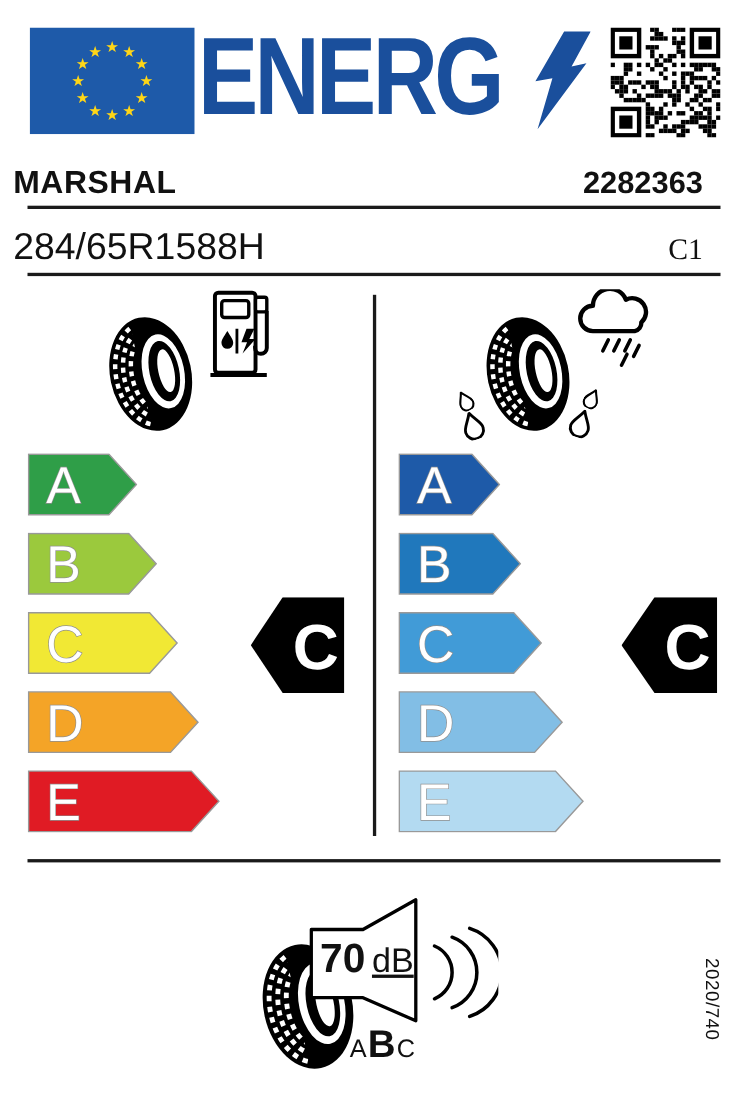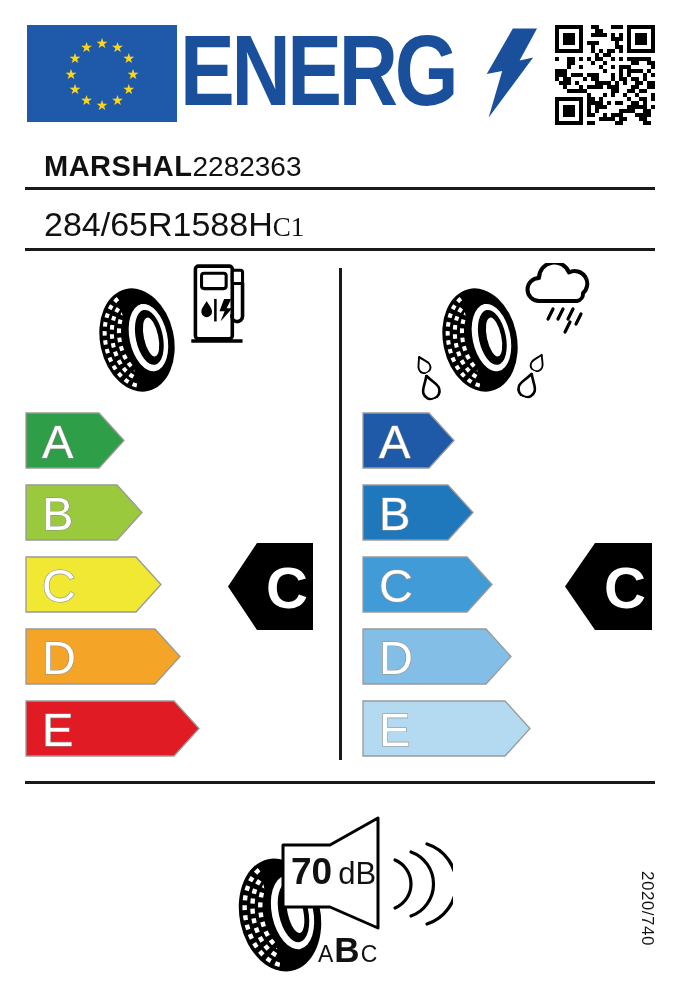--- a/index.html
+++ b/index.html
@@ -8,41 +8,41 @@
     font-family:"Liberation Sans",sans-serif;color:#111;
   }
   .abs{position:absolute;}
   
   .logo-text{
     position:absolute;left:180px;top:22px;height:100px;
     font-size:100px;font-weight:bold;line-height:96px;letter-spacing:-4px;
     transform:scaleX(0.82);transform-origin:left top;
   }
   
-  .row{position:absolute;left:44px;width:627px;display:flex;align-items:baseline;}
+  .row{position:absolute;left:12px;width:627px;display:flex;justify-content:space-between;align-items:baseline;}
   .brand-name{font-size:29px;font-weight:bold;letter-spacing:0.5px;}
-  .article-no{font-size:28px;}
+  .article-no{font-size:28px;font-weight:bold;}
   .size-text{font-size:34px;}
   .class-text{font-size:27px;font-family:Liberation Serif, serif;}
   .hline{position:absolute;left:25px;width:630px;height:3px;background:#1a1a1a;}
   .vline{position:absolute;left:339px;top:268px;width:3px;height:492px;background:#1a1a1a;}
   
   .scale{position:absolute;}
   .grade-letter{
     font-family:"Liberation Sans",sans-serif;font-size:47px;
     fill:#fff;stroke:#8f8f8f;stroke-width:1.2;paint-order:stroke;
   }
   .pointer-letter{
     font-family:"Liberation Sans",sans-serif;font-size:58px;font-weight:bold;
     fill:#fff;text-anchor:middle;
   }
   
   .noise-db{position:absolute;left:291px;top:851px;display:flex;align-items:baseline;gap:6px;justify-content:flex-end;}
   .noise-value{font-size:37px;font-weight:bold;}
-  .noise-unit{font-size:31px;}
+  .noise-unit{font-size:31px;text-decoration:underline;}
   .noise-abc{position:absolute;left:318px;top:930px;display:flex;align-items:baseline;gap:1px;}
   .abc-small{font-size:23px;}
   .abc-big{font-size:35px;font-weight:bold;}
   .regulation{
     position:absolute;left:657px;top:871px;font-size:17px;letter-spacing:0.5px;
     transform:rotate(90deg);transform-origin:0 0;white-space:nowrap;
   }
 </style>
 </head>
 <body>

